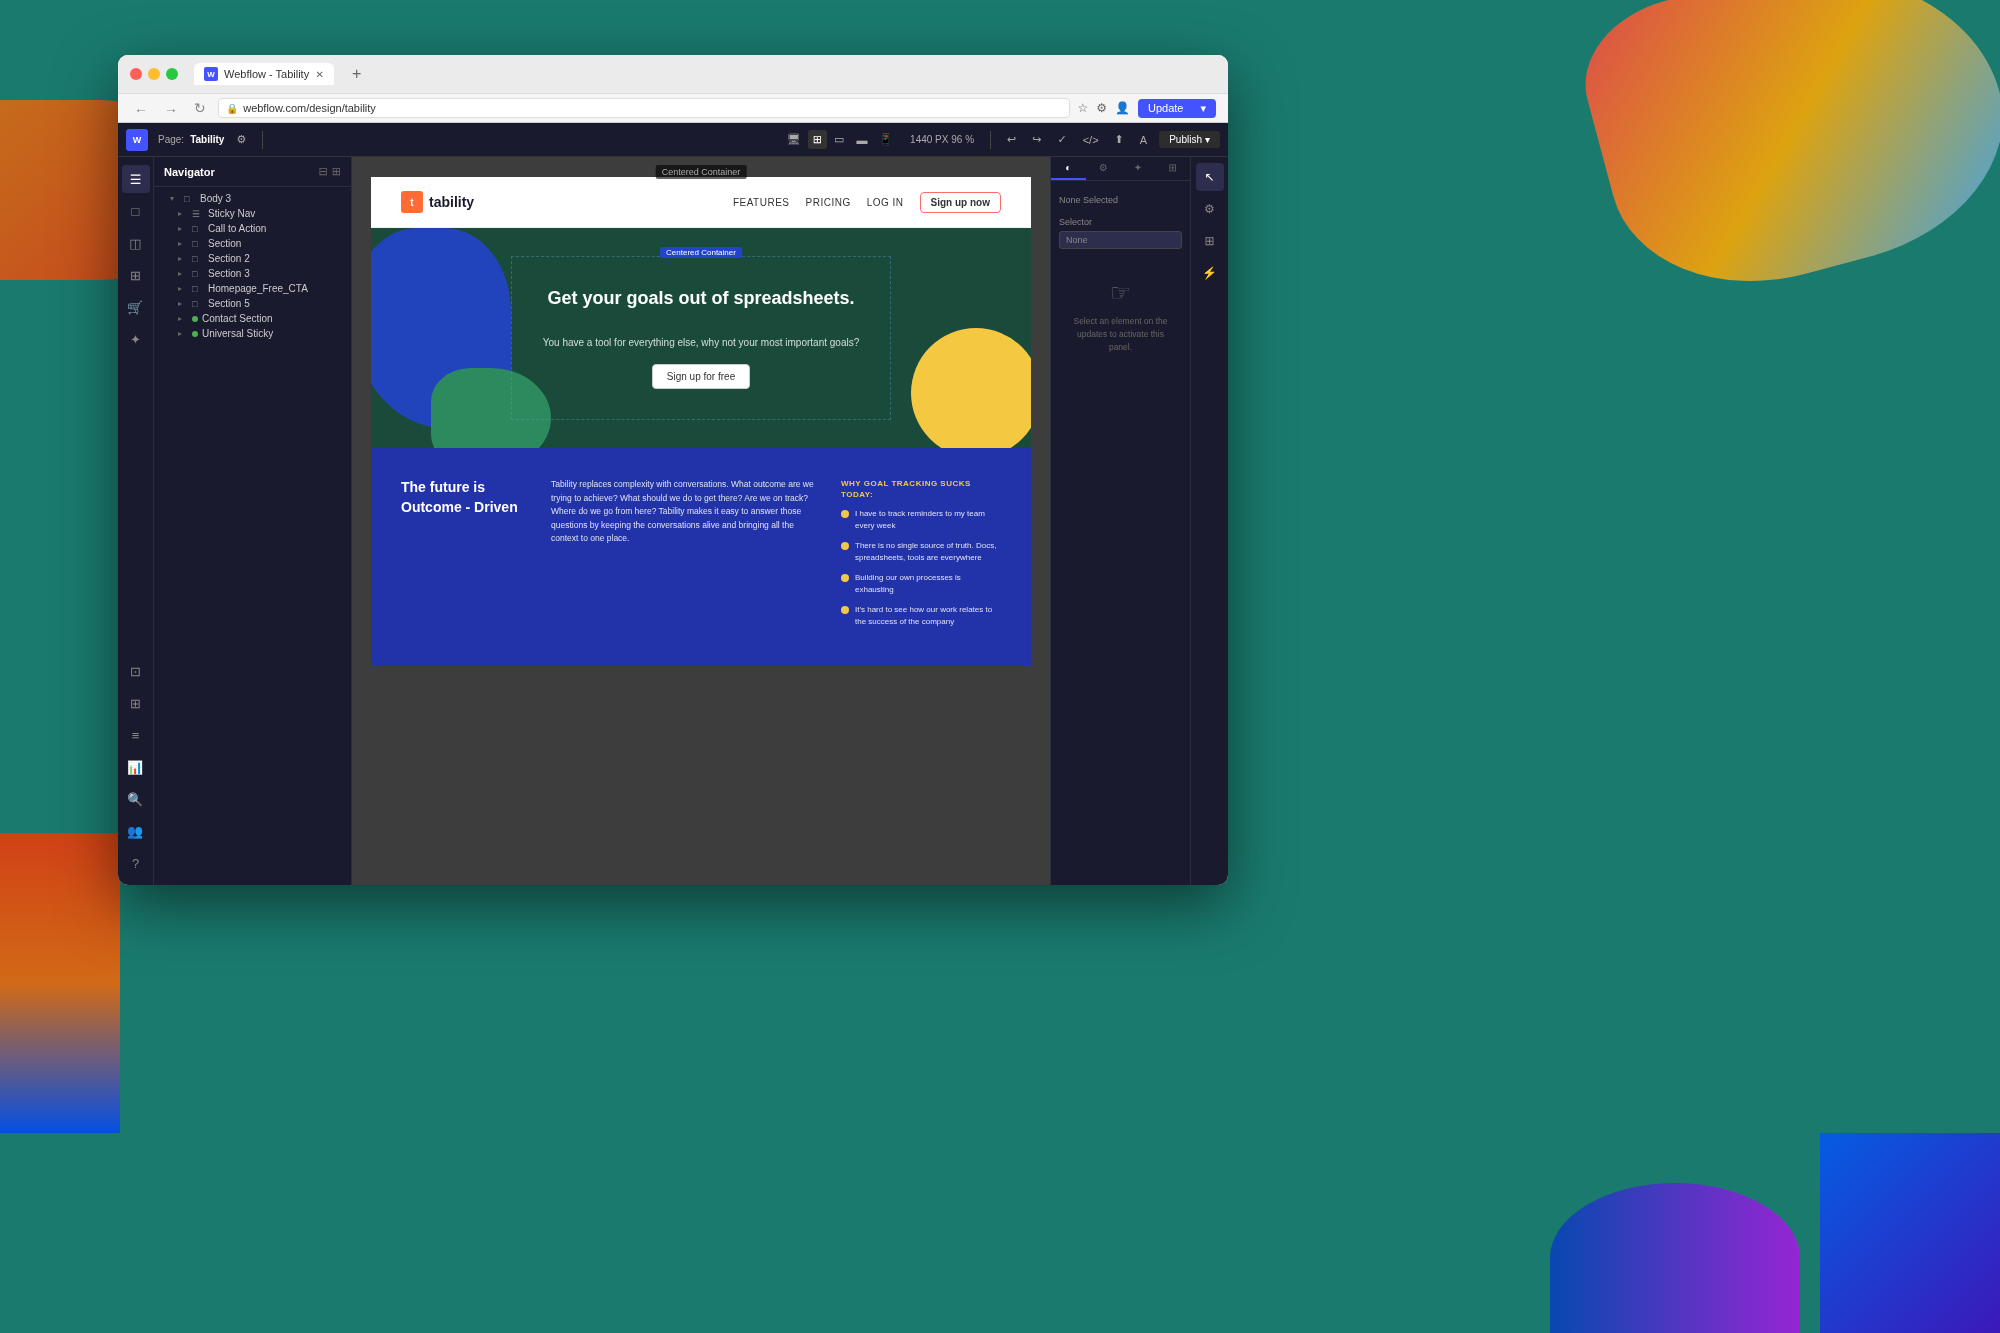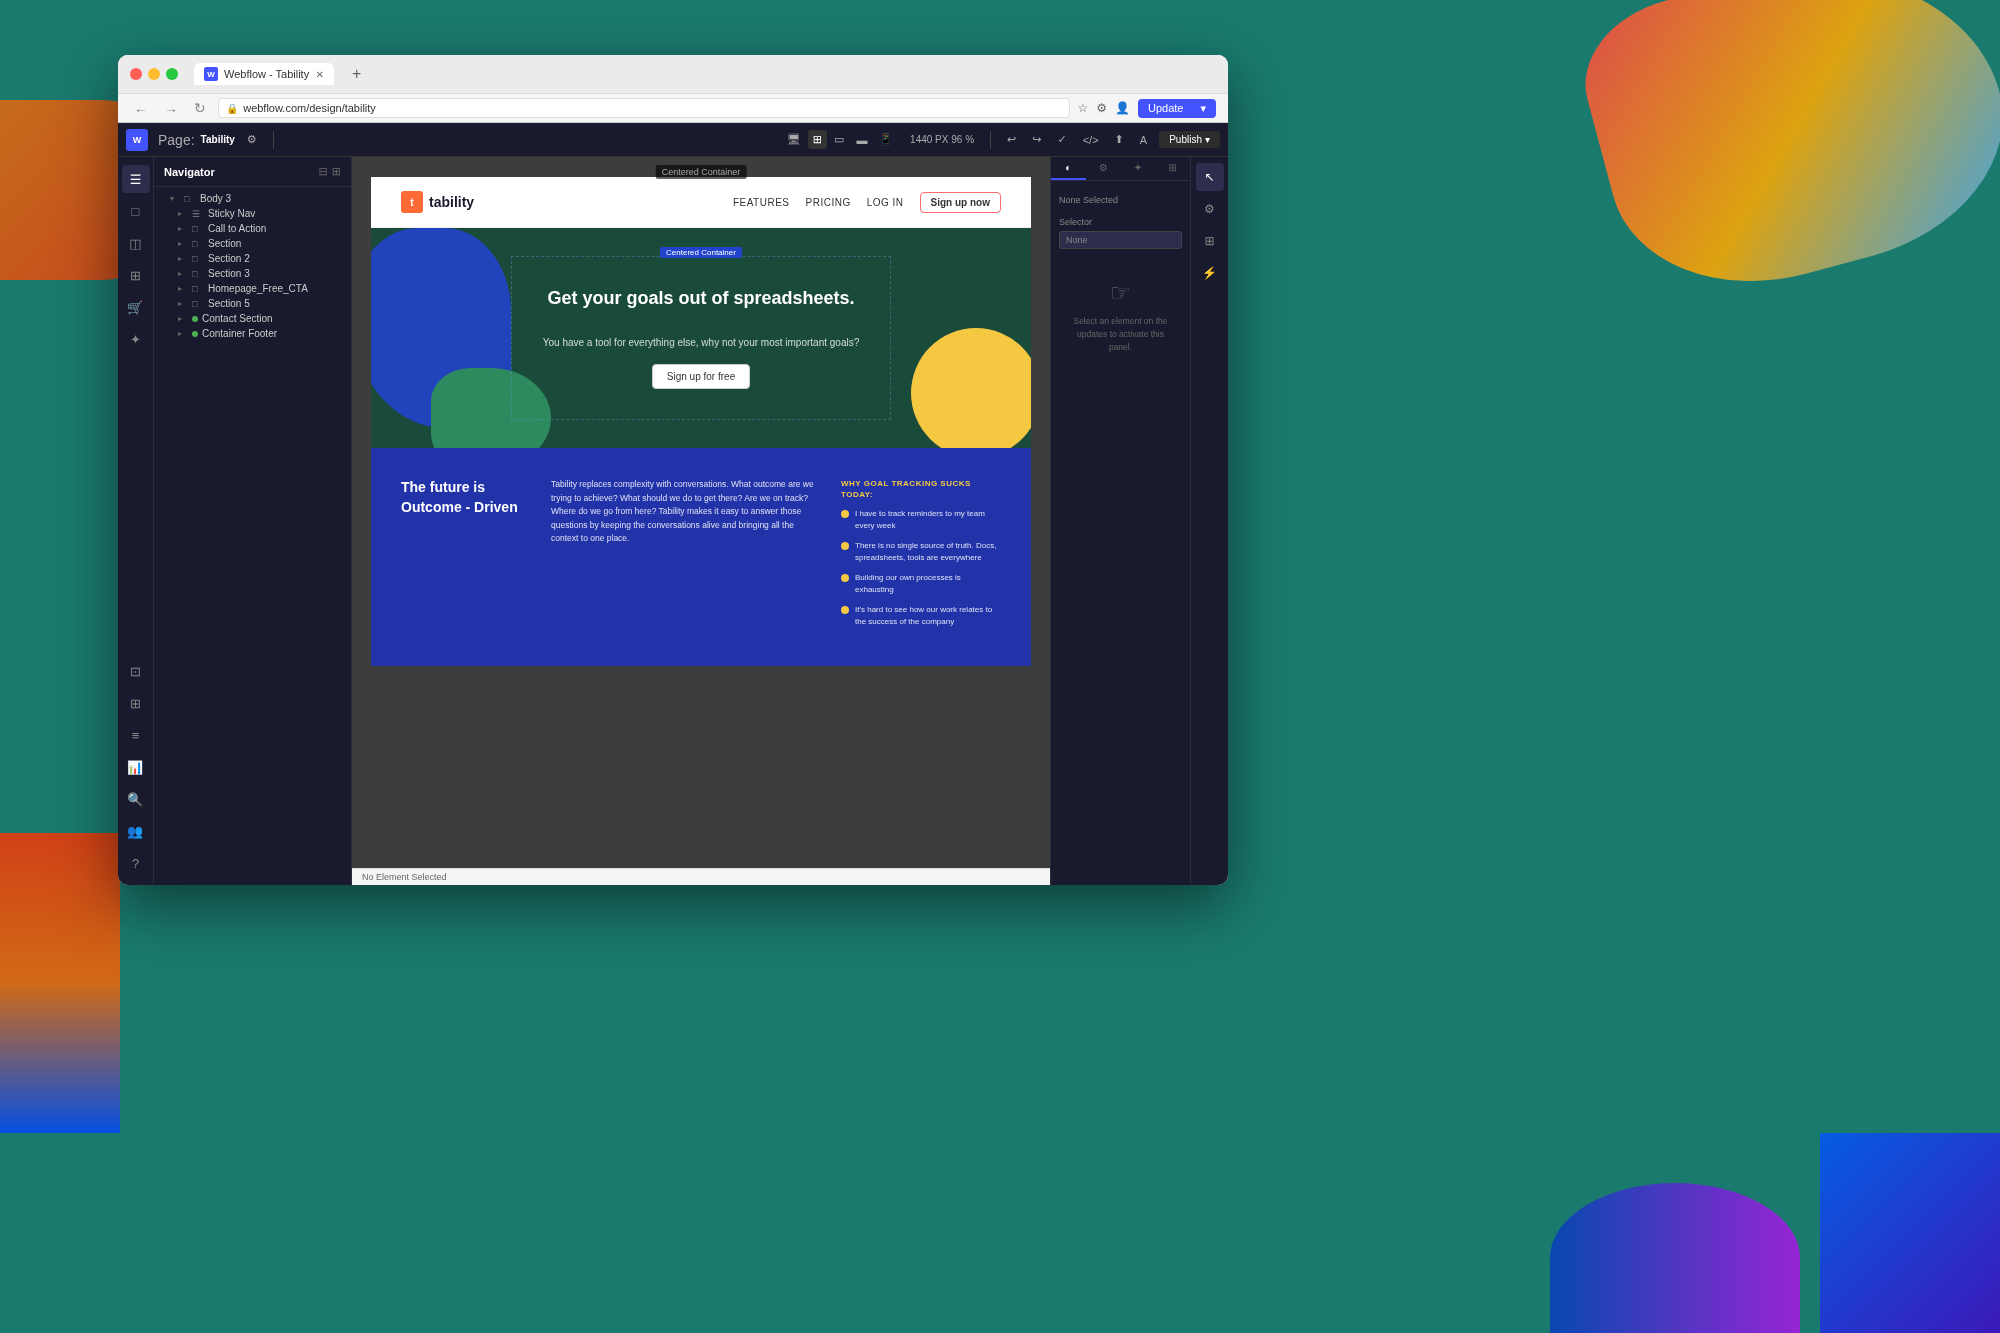--- a/index.html
+++ b/index.html
@@ -188,21 +188,21 @@
       align-items: center;
       justify-content: center;
       color: white;
       font-size: 9px;
       font-weight: bold;
       margin-right: 4px;
     }
 
     .wf-page-label {
       color: #aaa;
-      font-size: 14px;
+      font-size: 10px;
     }
 
     .wf-page-name {
       color: #fff;
       font-size: 10px;
       font-weight: 600;
     }
 
     .wf-toolbar-sep {
       width: 1px;
@@ -970,21 +970,21 @@
 
         <div class="wf-nav-item wf-nav-indent2">
           <span class="wf-nav-arrow">▸</span>
           <span class="wf-nav-dot dot-green"></span>
           <span>Contact Section</span>
         </div>
 
         <div class="wf-nav-item wf-nav-indent2">
           <span class="wf-nav-arrow">▸</span>
           <span class="wf-nav-dot dot-green"></span>
-          <span>Container Footer</span>
+          <span>Universal Sticky</span>
         </div>
       </div>
     </div>
 
     <div class="wf-canvas">
       <div class="wf-canvas-label">Centered Container</div>
       <div class="wf-canvas-inner">
 
         <div class="site-nav">
           <div class="site-logo">
@@ -1035,23 +1035,20 @@
               <span class="list-text">Building our own processes is exhausting</span>
             </div>
             <div class="section2-list-item">
               <div class="list-dot"></div>
               <span class="list-text">It's hard to see how our work relates to the success of the company</span>
             </div>
           </div>
         </div>
       </div>
 
-      <div class="wf-statusbar" style="position:absolute;bottom:0;left:0;right:0;">
-        <span>No Element Selected</span>
-      </div>
     </div>
 
     <div class="wf-panel-right">
       <div class="wf-panel-tabs">
         <div class="wf-panel-tab active">◐</div>
         <div class="wf-panel-tab">⚙</div>
         <div class="wf-panel-tab">✦</div>
         <div class="wf-panel-tab">⊞</div>
       </div>
       <div class="wf-panel-content">

